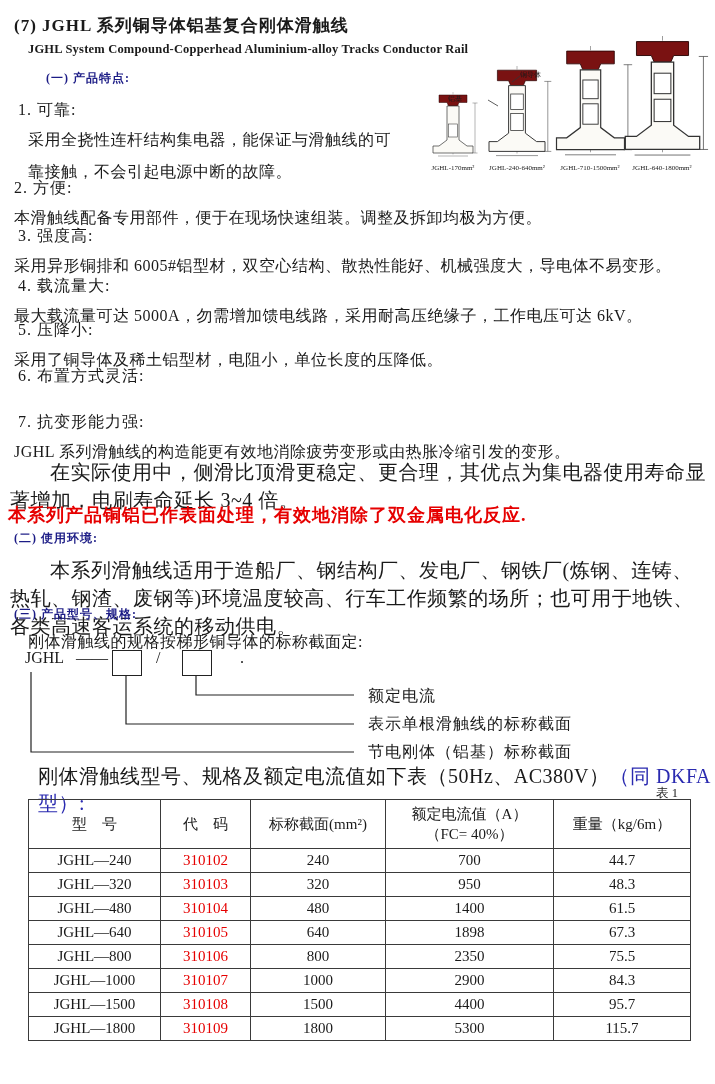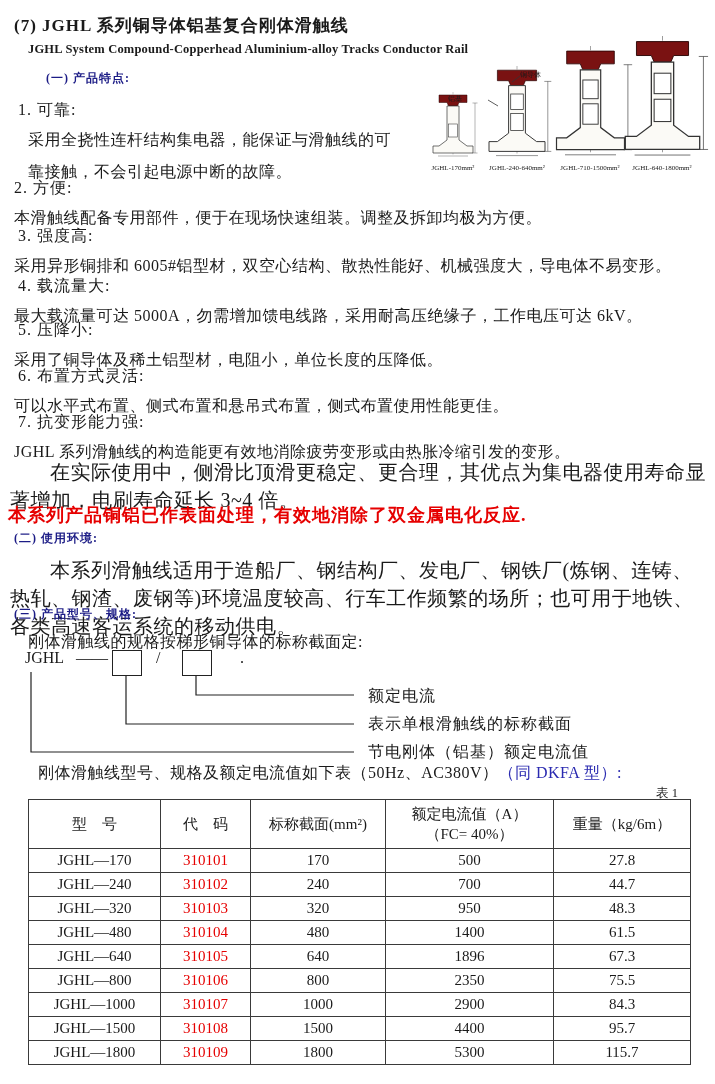--- a/index.html
+++ b/index.html
@@ -17,21 +17,21 @@
   .subtitle{font-size:12.5px;font-weight:bold;letter-spacing:0.2px;}
   .sec-head{font-size:12px;font-weight:bold;color:var(--heading,#1c1c86);letter-spacing:1px;}
   .feat-label{font-size:16px;letter-spacing:1px;}
   .feat-text{font-size:16px;letter-spacing:0.5px;line-height:32px;}
   .para{font-size:20px;letter-spacing:0.5px;line-height:28px;text-indent:2em;}
   .red-note{font-size:18px;font-weight:bold;color:var(--red,#e60000);letter-spacing:1px;}
   .intro{font-size:16px;letter-spacing:0.5px;}
   .code-diagram{font-size:16px;}
   .code-box{position:absolute;width:28px;height:24px;border:1.5px solid #222;background:#fff;}
   .callout-label{position:absolute;font-size:16px;letter-spacing:1px;white-space:nowrap;}
-  .tbl-intro{font-size:16px;letter-spacing:0.5px;}
+  .tbl-intro{font-size:20px;letter-spacing:0.5px;}
   .tbl-intro .note{color:var(--blue-note,#2a2ab0);}
   .tbl-label{font-size:12.5px;}
   table.spec{border-collapse:collapse;width:662px;table-layout:fixed;}
   table.spec th, table.spec td{
     border:1px solid #3a3a3a;
     text-align:center;vertical-align:middle;
     font-size:15px;font-weight:normal;
     padding:0;
   }
   table.spec th{height:48px;line-height:20px;}
@@ -101,21 +101,20 @@
   <div class="abs feat-label" style="left:18px;top:226px;">3. 强度高:</div>
   <div class="abs feat-text" style="left:14px;top:250px;width:696px;">采用异形铜排和 6005#铝型材，双空心结构、散热性能好、机械强度大，导电体不易变形。</div>
 
   <div class="abs feat-label" style="left:18px;top:276px;">4. 载流量大:</div>
   <div class="abs feat-text" style="left:14px;top:300px;width:696px;">最大载流量可达 5000A，勿需增加馈电线路，采用耐高压绝缘子，工作电压可达 6kV。</div>
 
   <div class="abs feat-label" style="left:18px;top:320px;">5. 压降小:</div>
   <div class="abs feat-text" style="left:14px;top:344px;width:696px;">采用了铜导体及稀土铝型材，电阻小，单位长度的压降低。</div>
 
   <div class="abs feat-label" style="left:18px;top:366px;">6. 布置方式灵活:</div>
-  <div class="abs feat-text" style="left:14px;top:390px;width:696px;">可以水平式布置、侧式布置和悬吊式布置，侧式布置使用性能更佳。</div>
 
   <div class="abs feat-label" style="left:18px;top:412px;">7. 抗变形能力强:</div>
   <div class="abs feat-text" style="left:14px;top:436px;width:696px;">JGHL 系列滑触线的构造能更有效地消除疲劳变形或由热胀冷缩引发的变形。</div>
 
   <div class="abs para" style="left:10px;top:458px;width:696px;">在实际使用中，侧滑比顶滑更稳定、更合理，其优点为集电器使用寿命显著增加，电刷寿命延长 3~4 倍。</div>
   <div class="abs red-note" style="left:8px;top:503px;width:700px;">本系列产品铜铝已作表面处理，有效地消除了双金属电化反应.</div>
 
   <div class="abs sec-head" style="left:14px;top:530px;">(二) 使用环境:</div>
   <div class="abs para" style="left:10px;top:556px;width:698px;">本系列滑触线适用于造船厂、钢结构厂、发电厂、钢铁厂(炼钢、连铸、热轧、钢渣、废钢等)环境温度较高、行车工作频繁的场所；也可用于地铁、各类高速客运系统的移动供电。</div>
 
@@ -129,21 +128,21 @@
       <polyline points="17,24 17,104 340,104" fill="none" stroke="#222" stroke-width="1.2"></polyline>
     </svg>
     <span class="abs" style="left:11px;top:1px;">JGHL</span>
     <span class="abs" style="left:62px;top:1px;">——</span>
     <span class="code-box" style="left:98px;top:2px;"></span>
     <span class="abs" style="left:142px;top:1px;">/</span>
     <span class="code-box" style="left:168px;top:2px;"></span>
     <span class="abs" style="left:226px;top:1px;">.</span>
     <span class="callout-label" style="left:354px;top:38px;">额定电流</span>
     <span class="callout-label" style="left:354px;top:66px;">表示单根滑触线的标称截面</span>
-    <span class="callout-label" style="left:354px;top:94px;">节电刚体（铝基）额定电流值</span>
+    <span class="callout-label" style="left:354px;top:94px;">节电刚体（铝基）标称截面</span>
   </div>
 
   <div class="abs tbl-intro" style="left:38px;top:763px;">
     <span>刚体滑触线型号、规格及额定电流值如下表（50Hz、AC380V）</span><span class="note">（同 DKFA 型）:</span>
   </div>
   <div class="abs tbl-label" style="left:656px;top:785px;">表 1</div>
 
   <table class="spec abs" style="left:28px;top:799px;">
     <colgroup>
       <col style="width:132px">
@@ -159,27 +158,20 @@
         <th>标称截面(mm²)</th>
         <th>
           <div>额定电流值（A）</div>
           <div>（FC= 40%）</div>
         </th>
         <th>重量（kg/6m）</th>
       </tr>
     </thead>
     <tbody>
         <tr>
-          <td class="model">JGHL—170</td>
-          <td class="code">310101</td>
-          <td class="section">170</td>
-          <td class="current">500</td>
-          <td class="weight">27.8</td>
-        </tr>
-        <tr>
           <td class="model">JGHL—240</td>
           <td class="code">310102</td>
           <td class="section">240</td>
           <td class="current">700</td>
           <td class="weight">44.7</td>
         </tr>
         <tr>
           <td class="model">JGHL—320</td>
           <td class="code">310103</td>
           <td class="section">320</td>
@@ -190,21 +182,21 @@
           <td class="model">JGHL—480</td>
           <td class="code">310104</td>
           <td class="section">480</td>
           <td class="current">1400</td>
           <td class="weight">61.5</td>
         </tr>
         <tr>
           <td class="model">JGHL—640</td>
           <td class="code">310105</td>
           <td class="section">640</td>
-          <td class="current">1896</td>
+          <td class="current">1898</td>
           <td class="weight">67.3</td>
         </tr>
         <tr>
           <td class="model">JGHL—800</td>
           <td class="code">310106</td>
           <td class="section">800</td>
           <td class="current">2350</td>
           <td class="weight">75.5</td>
         </tr>
         <tr>

